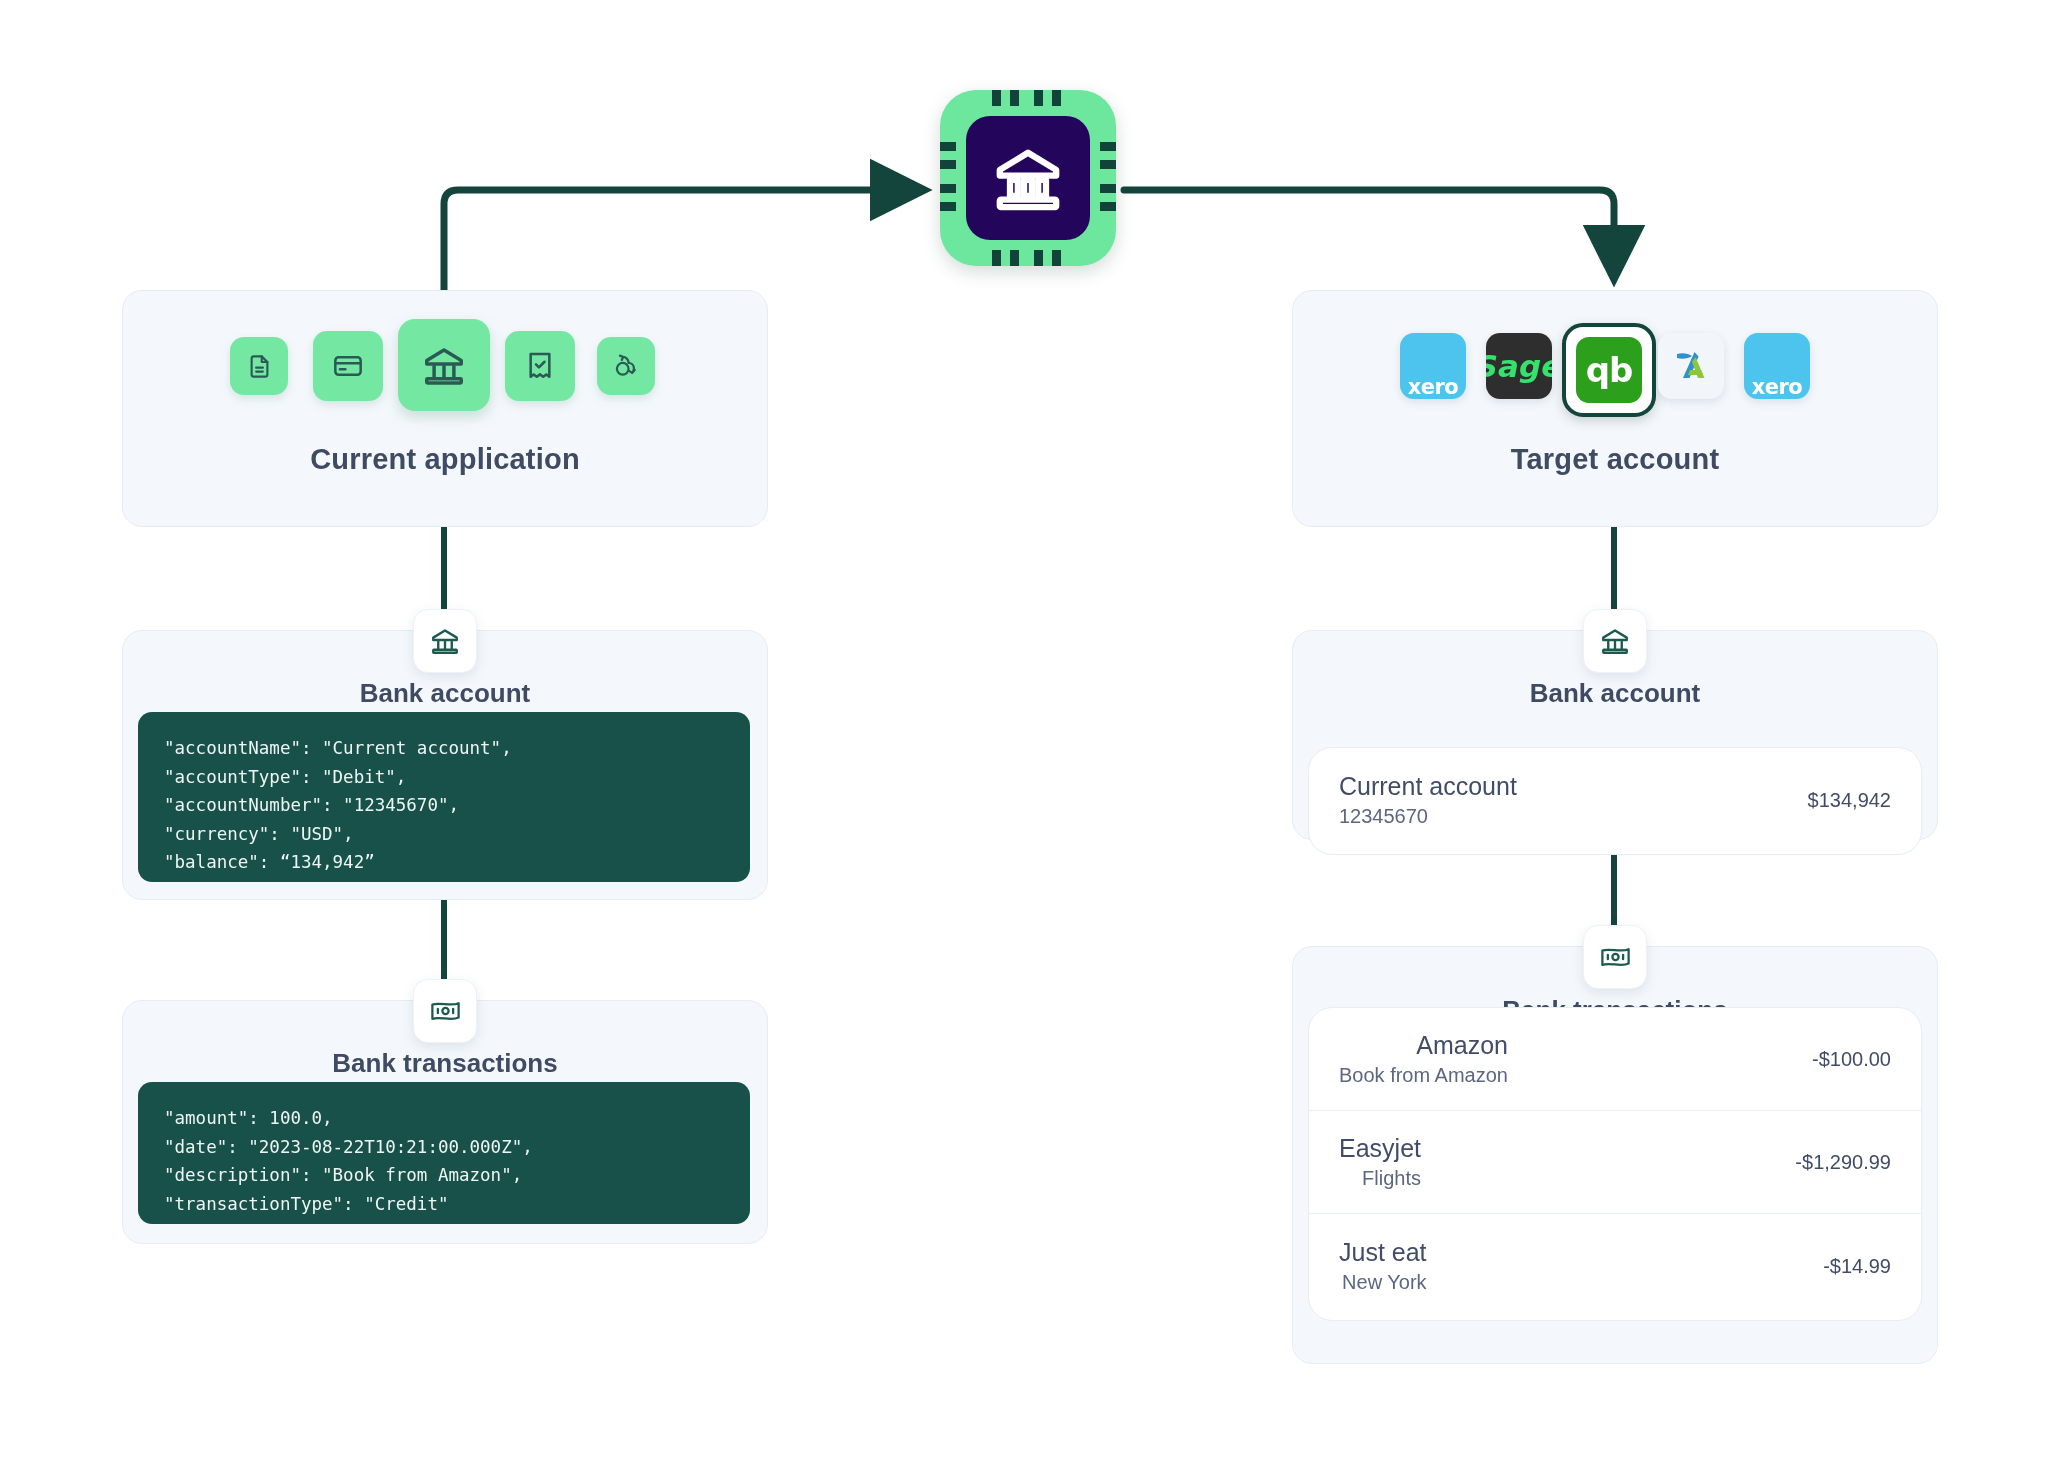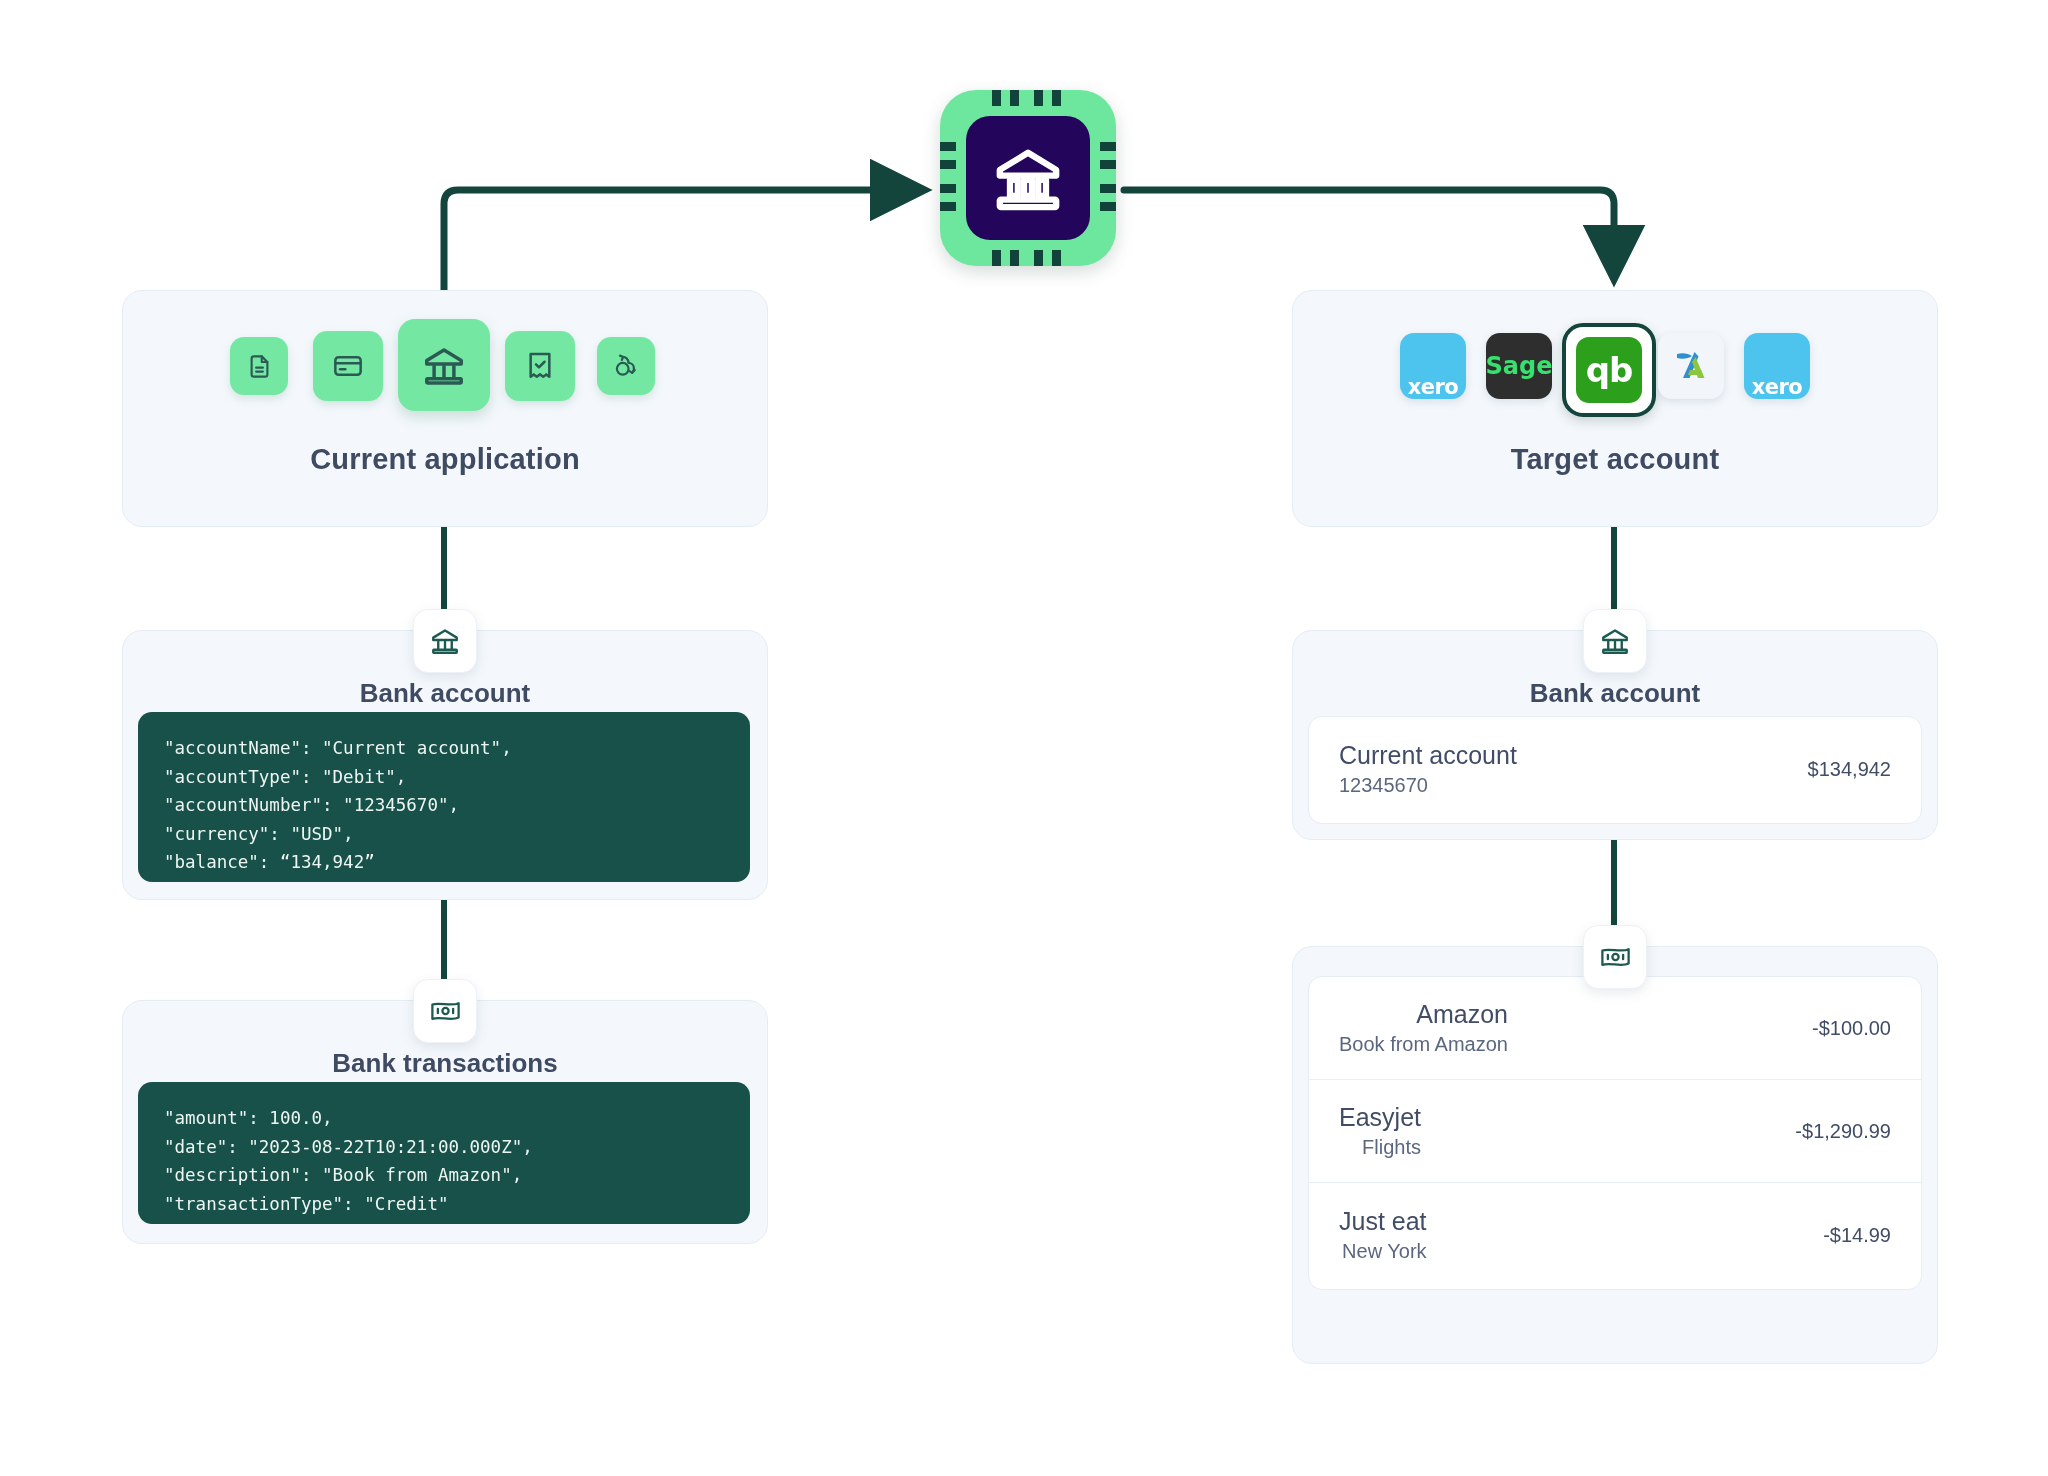--- a/index.html
+++ b/index.html
@@ -88,22 +88,23 @@
   .code{
     position:absolute;background:#17514a;border-radius:14px;
     font-family:"DejaVu Sans Mono", monospace;
     color:#eef6f3;font-size:17.5px;line-height:28.5px;
     padding:22px 26px;box-sizing:border-box;
     white-space:pre;
   }
 
   
   .rows{
-    position:absolute;background:#fff;border:1px solid #e6edf5;border-radius:14px;
+    position:absolute;background:#fff;border:1px solid #e6edf5;border-radius:24px;
     overflow:hidden;
+    margin-top:31px;
   }
   .row{
     display:flex;align-items:center;justify-content:space-between;
     padding:0 30px;box-sizing:border-box;
     border-bottom:1px solid #e9eff7;
   }
   .row:last-child{border-bottom:none;}
   .row-main{font-size:25px;color:#414c66;line-height:1.15;}
   .row-sub{font-size:20px;color:#5b6781;margin-top:5px;line-height:1.15;}
   .row-amt{font-size:20px;color:#414c66;white-space:nowrap;}
@@ -219,21 +220,21 @@
 
   <div class="panel" style="left:1292px;top:290px;width:644px;height:235px;">
     <div class="panel-title" style="top:152px;">Target account</div>
   </div>
 
   <div class="logo xero" style="left:1400px;top:333px;">
     <span class="logo-txt" style="color:#fff;font-size:21px;letter-spacing:-.5px;">xero</span>
   </div>
 
   <div class="logo sage" style="left:1486px;top:333px;">
-    <span class="logo-txt" style="color:#36e26c;font-size:24px;">Sage</span>
+    <span class="logo-txt" style="color:#36e26c;font-size:31px;font-style:italic;">Sage</span>
   </div>
 
   <div class="qb-wrap" style="left:1562px;top:323px;border-radius:21px;">
     <div class="logo qb" style="position:relative;left:0;top:0;width:66px;height:66px;box-shadow:none;">
       <span class="logo-txt" style="color:#fff;font-size:34px;letter-spacing:-1px;">qb</span>
     </div>
   </div>
 
   <div class="logo fa" style="left:1658px;top:333px;">
     <svg width="42" height="42" viewBox="0 0 42 42">

